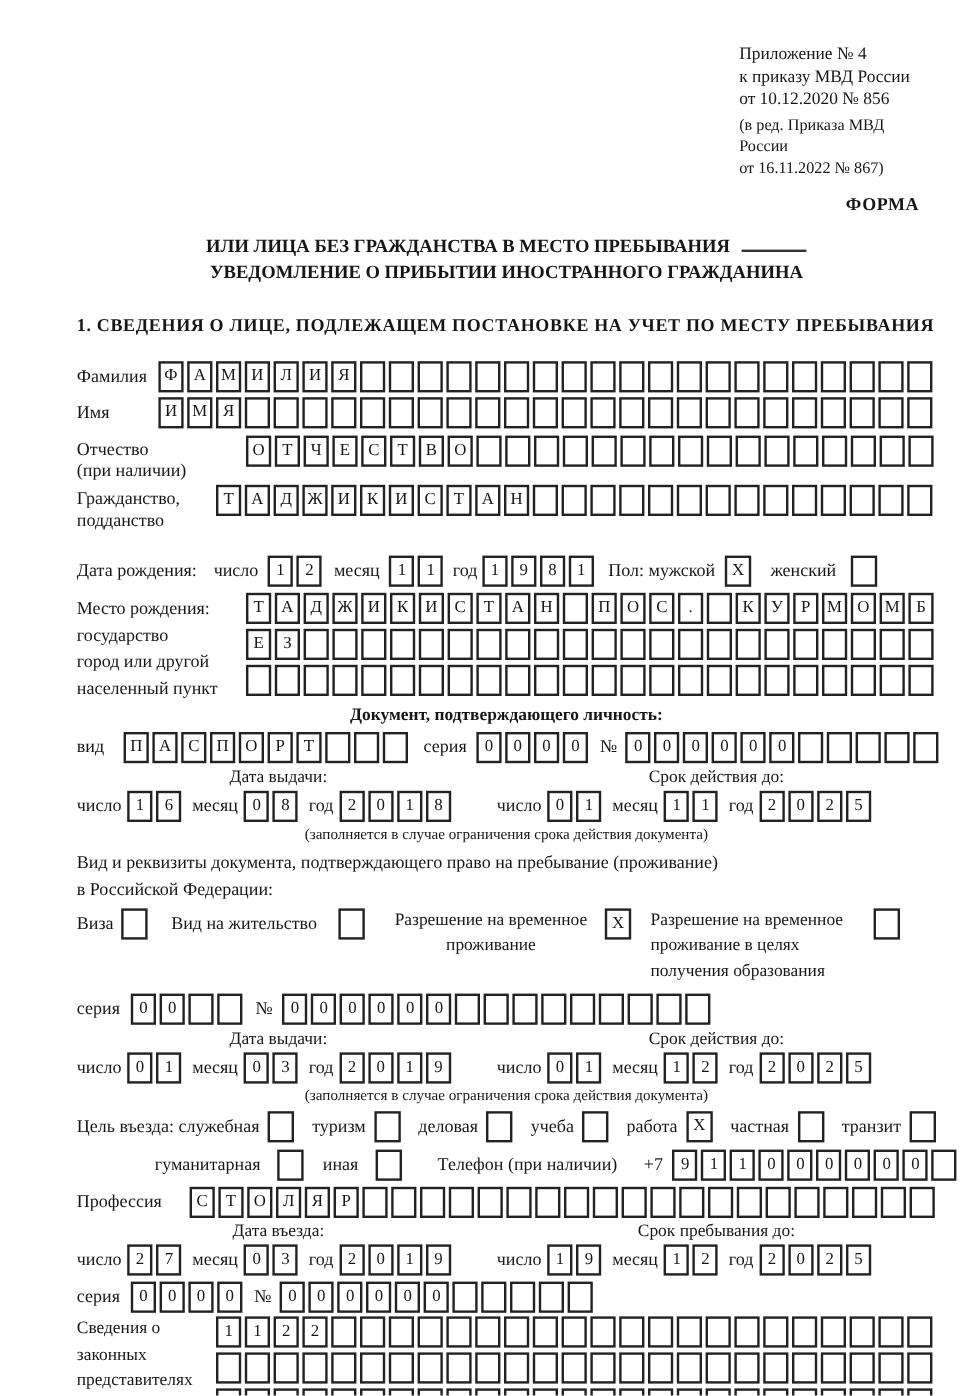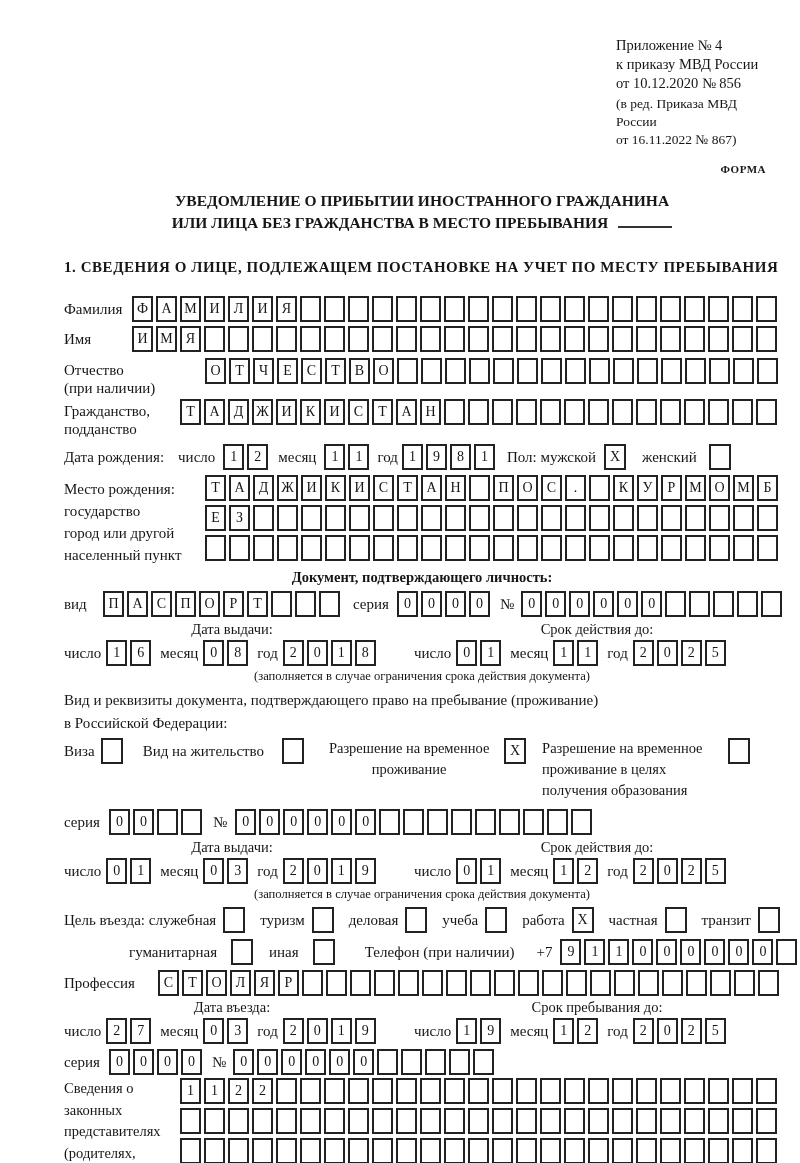--- a/index.html
+++ b/index.html
@@ -4,21 +4,21 @@
 <style>
   *{box-sizing:border-box;margin:0;padding:0}
   html,body{background:#ffffff}
   body{width:800px;height:1163px;overflow:hidden;color:#161616;
        font-family:"Liberation Serif","DejaVu Serif",serif;font-size:15px}
   .page{width:800px;height:1163px;padding:36px 20px 0 64px;position:relative}
 
   
   .hdr{margin-left:552px;line-height:19px;font-size:14.5px}
   .hdr-sub{margin-left:552px;margin-top:2px;line-height:18px;font-size:13.5px}
-  .forma{margin-top:14px;text-align:right;padding-right:14px;font-weight:bold;font-size:11px;letter-spacing:.5px}
+  .forma{margin-top:14px;text-align:right;padding-right:14px;font-weight:bold;font-size:15px;letter-spacing:.5px}
 
   
   .title{margin-top:15px;text-align:center;font-weight:bold;font-size:15.5px;line-height:22px}
   .blank{display:inline-block;width:54px;height:14px;border-bottom:2px solid #333;margin-left:10px}
   .sect{margin-top:25px;font-weight:bold;font-size:15px;letter-spacing:.55px;white-space:nowrap}
 
   
   .form{margin-top:20px}
   .row{display:flex;align-items:flex-start;margin-bottom:4px}
   .lab{flex:0 0 auto;line-height:26px}
@@ -67,22 +67,22 @@
     <div>к приказу МВД России</div>
     <div>от 10.12.2020 № 856</div>
   </div>
   <div class="hdr-sub">
     <div>(в ред. Приказа МВД России</div>
     <div>от 16.11.2022 № 867)</div>
   </div>
   <div class="forma">ФОРМА</div>
 
   <div class="title">
+    <div><span>ИЛИ ЛИЦА БЕЗ ГРАЖДАНСТВА В МЕСТО ПРЕБЫВАНИЯ</span><span class="blank"></span></div>
     <div>УВЕДОМЛЕНИЕ О ПРИБЫТИИ ИНОСТРАННОГО ГРАЖДАНИНА</div>
-    <div><span>ИЛИ ЛИЦА БЕЗ ГРАЖДАНСТВА В МЕСТО ПРЕБЫВАНИЯ</span><span class="blank"></span></div>
   </div>
 
   <div class="sect">1. СВЕДЕНИЯ О ЛИЦЕ, ПОДЛЕЖАЩЕМ ПОСТАНОВКЕ НА УЧЕТ ПО МЕСТУ ПРЕБЫВАНИЯ</div>
 
   <div class="form">
 
     <div class="row">
       <span class="lab w68">Фамилия</span>
       <span class="cells">
           <span class="cell">Ф</span>
@@ -173,21 +173,21 @@
           <span class="cell"></span>
           <span class="cell"></span>
           <span class="cell"></span>
           <span class="cell"></span>
           <span class="cell"></span>
           <span class="cell"></span>
           <span class="cell"></span>
         </span>
     </div>
 
-    <div class="row" style="margin-bottom:6px">
+    <div class="row" style="margin-bottom:20px">
       <span class="lab2 w116">
         <span>Гражданство,</span><br><span>подданство</span>
       </span>
       <span class="cells">
           <span class="cell">Т</span>
           <span class="cell">А</span>
           <span class="cell">Д</span>
           <span class="cell">Ж</span>
           <span class="cell">И</span>
           <span class="cell">К</span>

